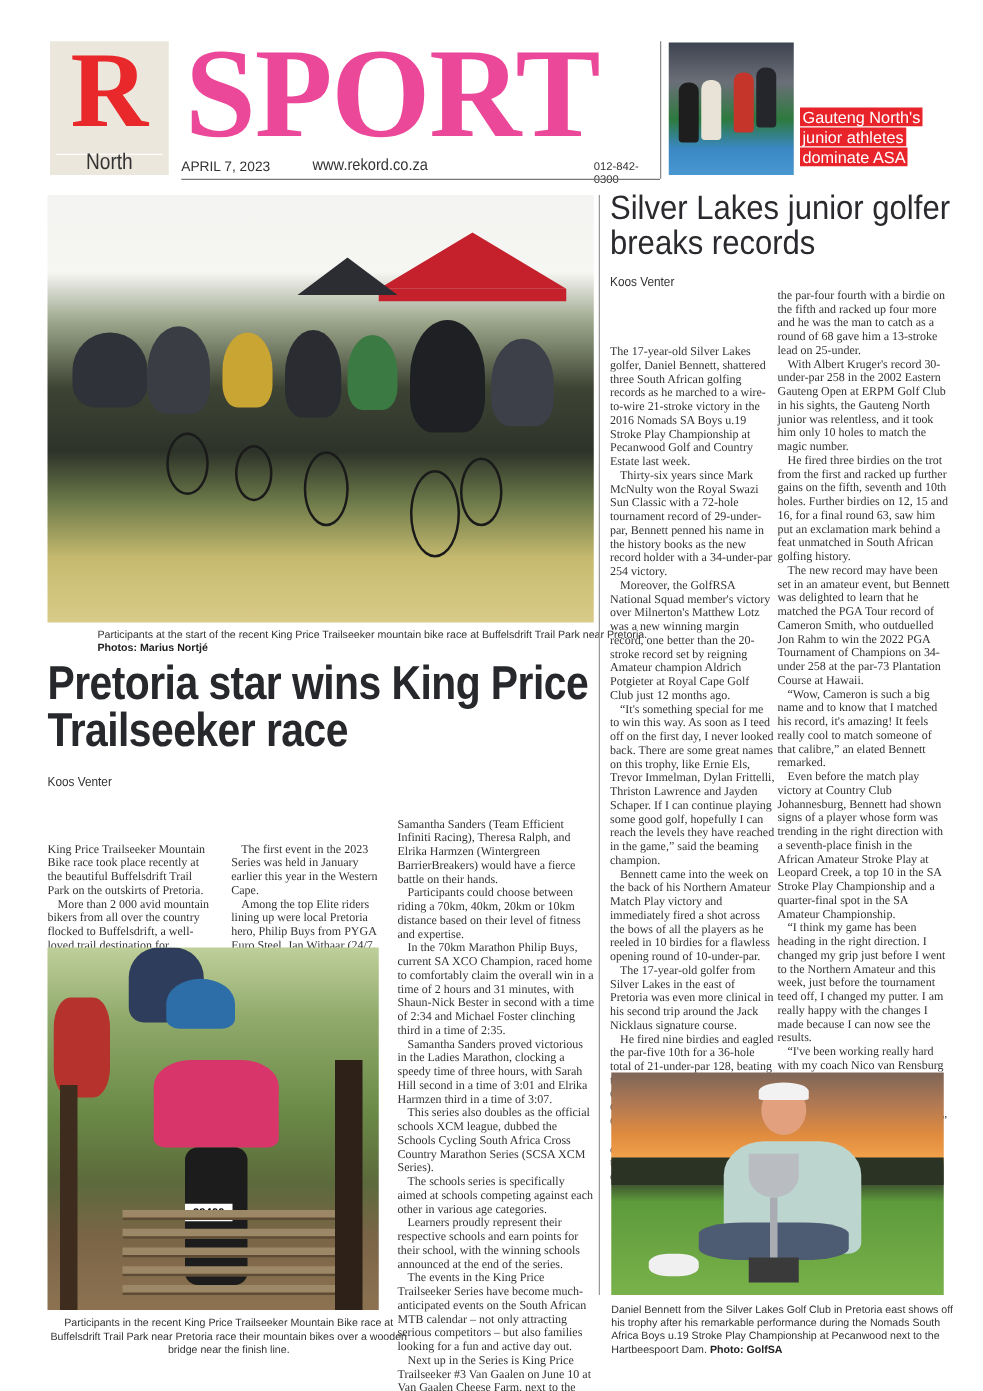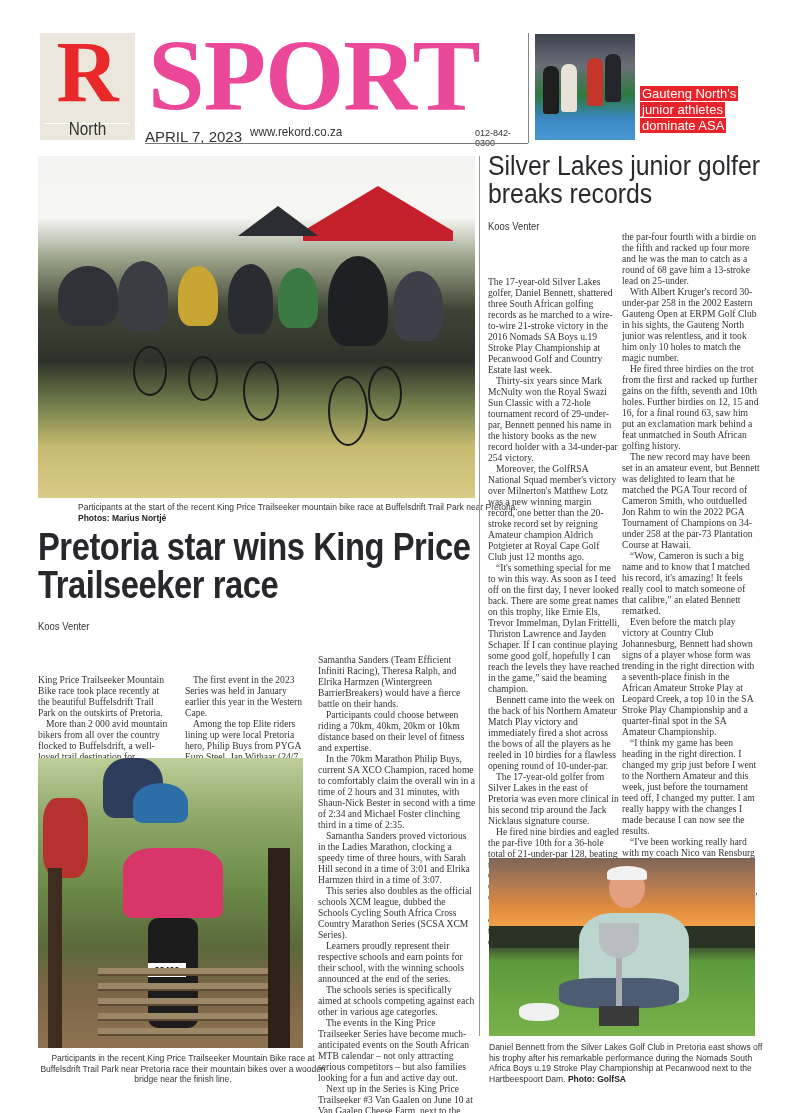--- a/index.html
+++ b/index.html
@@ -6,21 +6,21 @@
   body { width: 786px; height: 1113px; background: #ffffff; position: relative; overflow: hidden; font-family: "Liberation Serif", serif; color: #222; }
   .abs { position: absolute; }
 
   
   .r-box { left: 40px; top: 33px; width: 95px; height: 107px; background: #ece7dc; }
   .r-letter { left: 0; top: -4px; width: 95px; text-align: center; font-family: "Liberation Serif", serif; font-weight: bold; font-size: 86px; color: #e8282a; line-height: 86px; }
   .r-rule { left: 5px; top: 90px; width: 85px; height: 1px; background: #fff; position: absolute; }
   .r-north { left: 0; top: 86px; width: 95px; text-align: center; font-family: "Liberation Sans", sans-serif; font-size: 18px; color: #333; transform: scaleX(0.85); }
   .sport-title { left: 148px; top: 26px; font-family: "Liberation Serif", serif; font-weight: bold; font-size: 102px; line-height: 100px; color: #ec4899; letter-spacing: -1px; }
   .mast-meta { left: 145px; top: 124px; width: 380px; height: 16px; font-family: "Liberation Sans", sans-serif; color: #333; }
-  .mast-date { position: absolute; left: 0; top: 4px; font-size: 15px; }
+  .mast-date { position: absolute; left: 0; top: 4px; font-size: 11px; }
   .mast-url { position: absolute; left: 105px; top: 0; font-size: 13px; transform: scaleX(0.9); transform-origin: left; }
   .mast-phone { position: absolute; left: 330px; top: 4px; font-size: 9px; }
   .mast-line { left: 145px; top: 143px; width: 383px; height: 1px; background: #777; }
   .mast-vline { left: 528px; top: 33px; width: 1px; height: 110px; background: #888; }
 
   
   .teaser-photo { left: 535px; top: 34px; width: 100px; height: 106px; background: linear-gradient(180deg, #3d4350 0%, #6b6f78 30%, #2d7a3e 58%, #3a87c4 80%, #4a98d2 100%); overflow: hidden; }
   .teaser-photo .runner { position: absolute; width: 16px; height: 48px; border-radius: 7px 7px 3px 3px; }
   .teaser-text { left: 640px; top: 86px; width: 115px; font-family: "Liberation Sans", sans-serif; font-size: 13px; line-height: 16px; color: #fff; }
   .teaser-text span { background: #e8232a; padding: 0 2px; display: inline; box-decoration-break: clone; -webkit-box-decoration-break: clone; transform: scaleX(0.9); }
@@ -111,22 +111,22 @@
   <p class="first" style="text-indent:8px">The first event in the 2023 Series was held in January earlier this year in the Western Cape.</p>
   <p>Among the top Elite riders lining up were local Pretoria hero, Philip Buys from PYGA Euro Steel, Jan Withaar (24/7, Merida, BA Withaar), Michael Foster (PYGA Euro Steel) and another local from Pretoria, Shaun-Nick Bester (Bester Performance).</p>
   <p>In the ladies' race seasoned riders Sarah Hill (Vivo Vita Sport),</p>
 </div>
 <div class="abs body-col" style="left:318px;top:618px;width:158px;">
   <p class="first">Samantha Sanders (Team Efficient Infiniti Racing), Theresa Ralph, and Elrika Harmzen (Wintergreen BarrierBreakers) would have a fierce battle on their hands.</p>
   <p>Participants could choose between riding a 70km, 40km, 20km or 10km distance based on their level of fitness and expertise.</p>
   <p>In the 70km Marathon Philip Buys, current SA XCO Champion, raced home to comfortably claim the overall win in a time of 2 hours and 31 minutes, with Shaun-Nick Bester in second with a time of 2:34 and Michael Foster clinching third in a time of 2:35.</p>
   <p>Samantha Sanders proved victorious in the Ladies Marathon, clocking a speedy time of three hours, with Sarah Hill second in a time of 3:01 and Elrika Harmzen third in a time of 3:07.</p>
   <p>This series also doubles as the official schools XCM league, dubbed the Schools Cycling South Africa Cross Country Marathon Series (SCSA XCM Series).</p>
+  <p>The schools series is specifically aimed at schools competing against each other in various age categories.</p>
   <p>Learners proudly represent their respective schools and earn points for their school, with the winning schools announced at the end of the series.</p>
-  <p>The schools series is specifically aimed at schools competing against each other in various age categories.</p>
   <p>The events in the King Price Trailseeker Series have become much-anticipated events on the South African MTB calendar – not only attracting serious competitors – but also families looking for a fun and active day out.</p>
   <p>Next up in the Series is King Price Trailseeker #3 Van Gaalen on June 10 at Van Gaalen Cheese Farm, next to the Hartbeespoort Dam.</p>
 </div>
 
 <div class="abs photo2">
   <div style="position:absolute;left:65px;top:0;width:60px;height:60px;background:#2f3d5c;border-radius:40% 40% 20% 20%;"></div>
   <div style="position:absolute;left:5px;top:40px;width:45px;height:80px;background:#b5332c;border-radius:30%;"></div>
   <div style="position:absolute;left:95px;top:25px;width:55px;height:40px;background:#2e6ea8;border-radius:50% 50% 20% 20%;"></div>
   <div style="position:absolute;left:85px;top:90px;width:100px;height:70px;background:#d8366a;border-radius:30% 30% 10% 10%;"></div>
   <div style="position:absolute;left:110px;top:160px;width:50px;height:110px;background:#1c1c1c;border-radius:10px;"></div>

